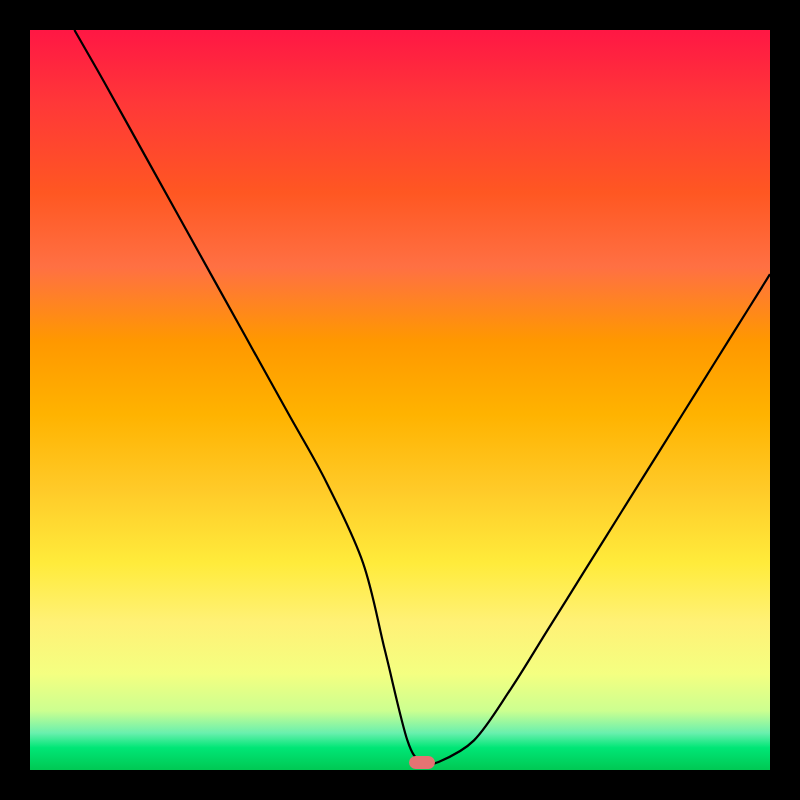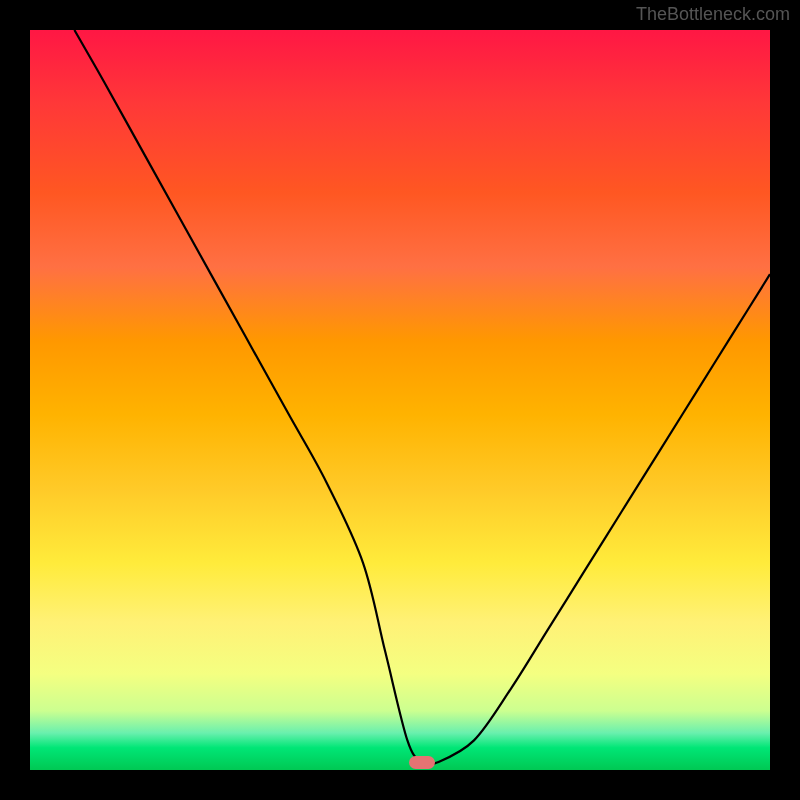--- a/index.html
+++ b/index.html
@@ -58,14 +58,13 @@
   </style>
 </head>
 <body>
 
 <div class="container">
   <div class="plot-area"></div>
   <svg class="curve" viewBox="0 0 740 740" preserveAspectRatio="none">
     <path id="curve-path" fill="none" stroke="#000" stroke-width="2.2" d="M 44.4 0 C 49.33333333333333 8.633333333333326, 62.9 32.06666666666662, 74 51.799999999999955 C 85.1 71.53333333333329, 98.66666666666667 96.19999999999997, 111 118.39999999999998 C 123.33333333333333 140.6, 135.66666666666666 162.8, 148 185 C 160.33333333333334 207.2, 172.66666666666666 229.39999999999995, 185 251.59999999999997 C 197.33333333333334 273.79999999999995, 209.66666666666666 296.00000000000006, 222 318.20000000000005 C 234.33333333333334 340.40000000000003, 246.66666666666666 362.6, 259 384.8 C 271.3333333333333 407, 283.6666666666667 426.73333333333335, 296 451.4 C 308.3333333333333 476.0666666666666, 323.1333333333333 504.4333333333333, 333 532.8 C 342.8666666666667 561.1666666666666, 347.79999999999995 592, 355.2 621.6 C 362.6 651.2, 371.23333333333335 691.9, 377.40000000000003 710.4 C 383.5666666666667 728.9, 387.2666666666667 728.9, 392.20000000000005 732.6 C 397.1333333333334 736.3000000000001, 398.36666666666673 736.3000000000001, 407.00000000000006 732.6 C 415.6333333333334 728.9, 431.6666666666667 722.7333333333333, 444 710.4 C 456.3333333333333 698.0666666666666, 468.6666666666667 677.1, 481 658.6 C 493.3333333333333 640.1, 505.6666666666667 619.1333333333333, 518 599.4 C 530.3333333333334 579.6666666666666, 542.6666666666666 559.9333333333334, 555 540.2 C 567.3333333333334 520.4666666666667, 579.6666666666666 500.73333333333335, 592 481 C 604.3333333333334 461.26666666666665, 616.6666666666666 441.53333333333336, 629 421.8 C 641.3333333333334 402.06666666666666, 653.6666666666666 382.3333333333333, 666 362.59999999999997 C 678.3333333333334 342.8666666666666, 690.6666666666666 323.1333333333334, 703 303.40000000000003 C 715.3333333333334 283.6666666666667, 733.8333333333334 254.06666666666666, 740 244.2"></path>
   </svg>
   <div id="marker" class="marker" style="left: 409.2px; top: 756.1px; width: 26px; height: 13px;"></div>
-  <div class="watermark" style="top:4px; right:10px;">TheBottleneck.com</div>
 </div>
 
 </body></html>

